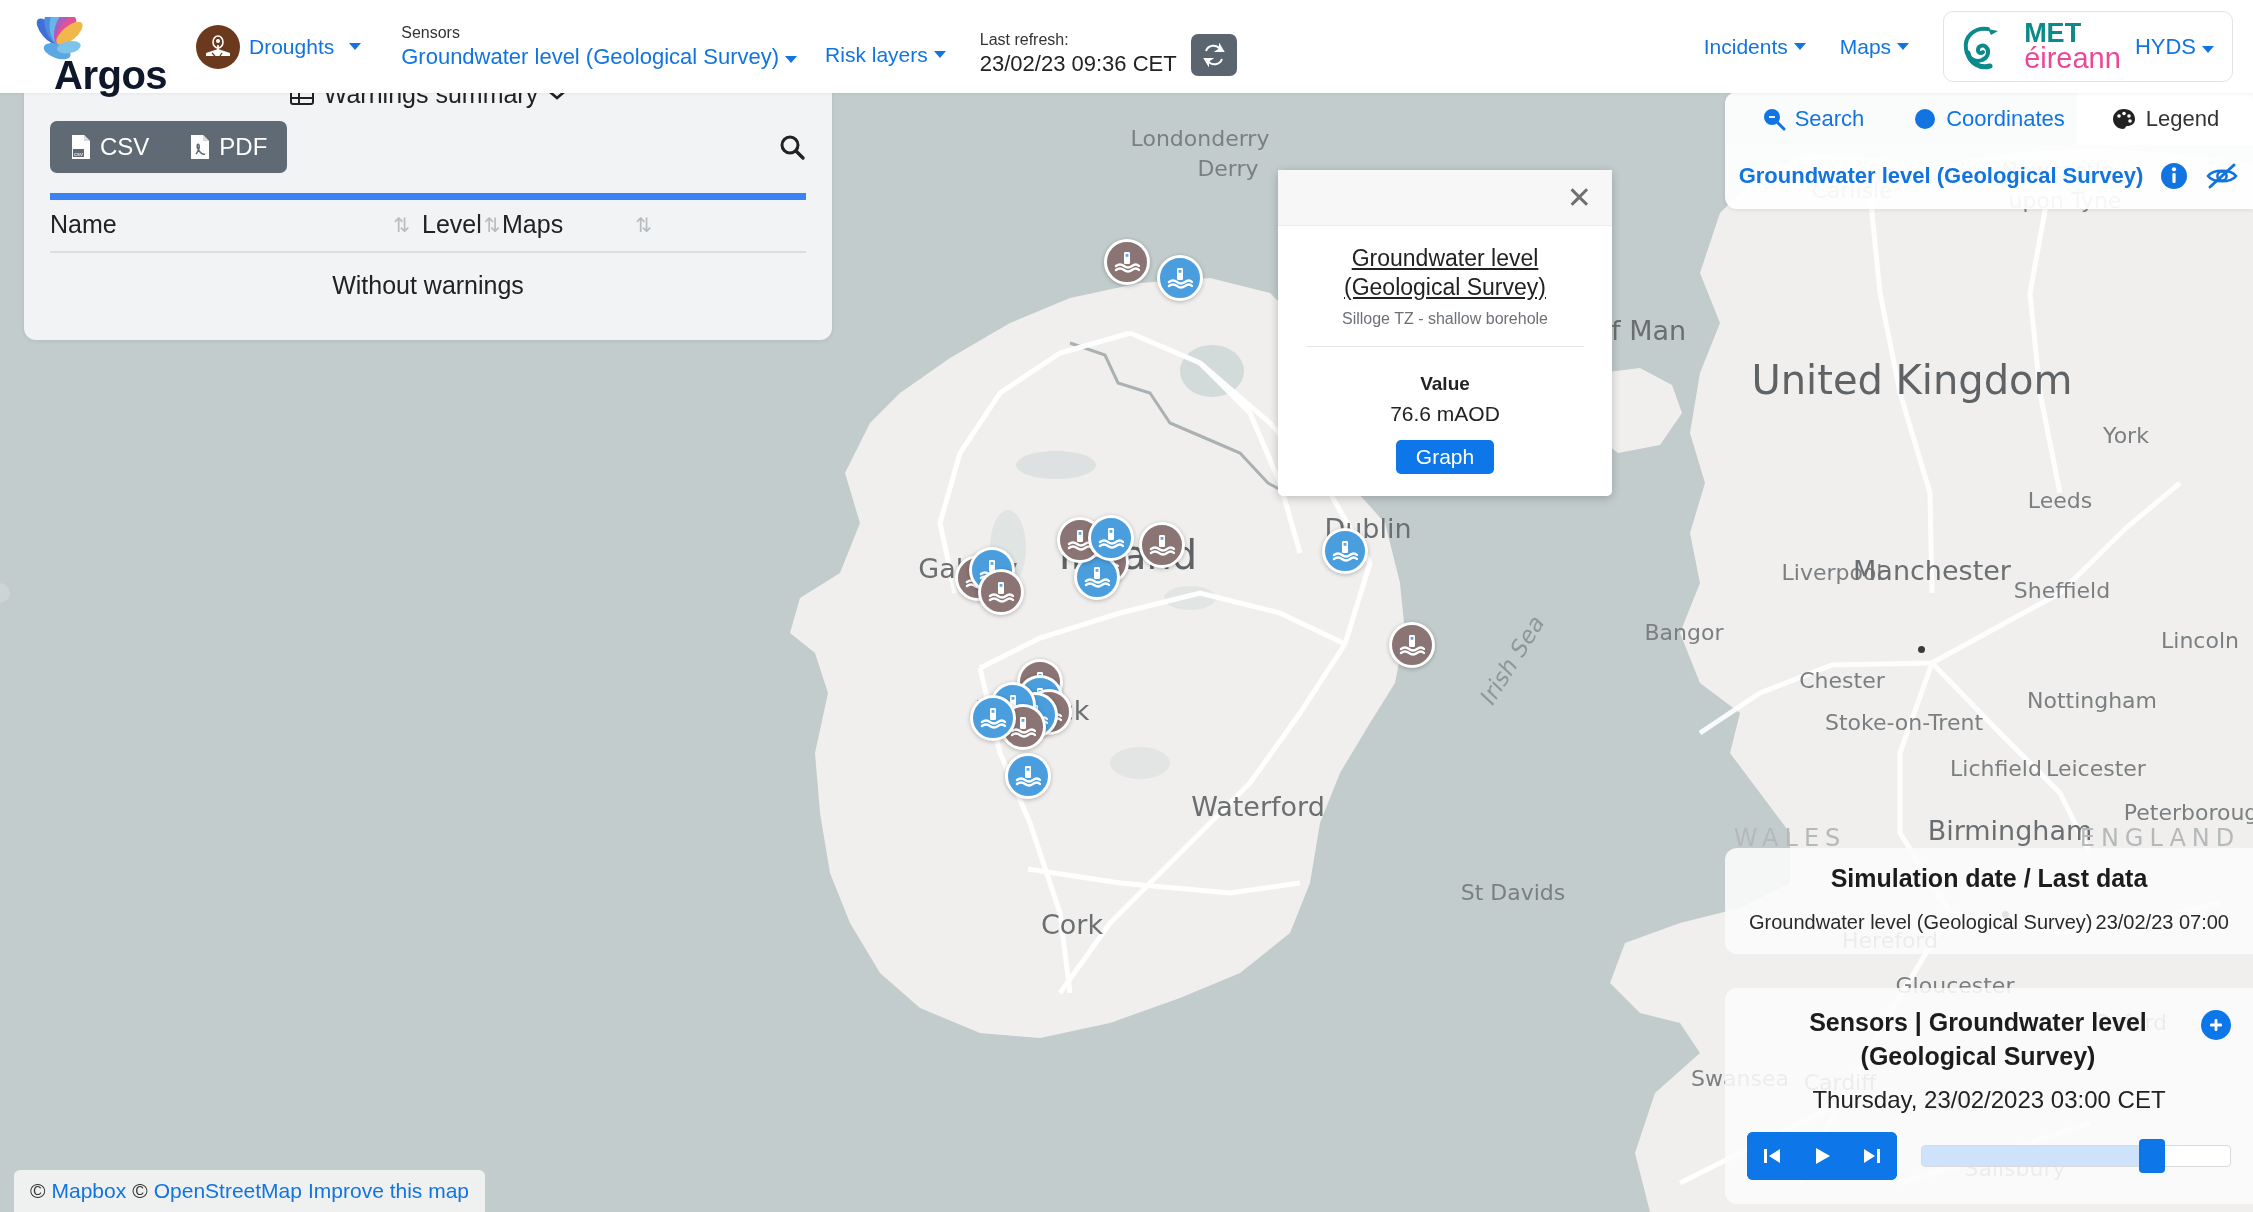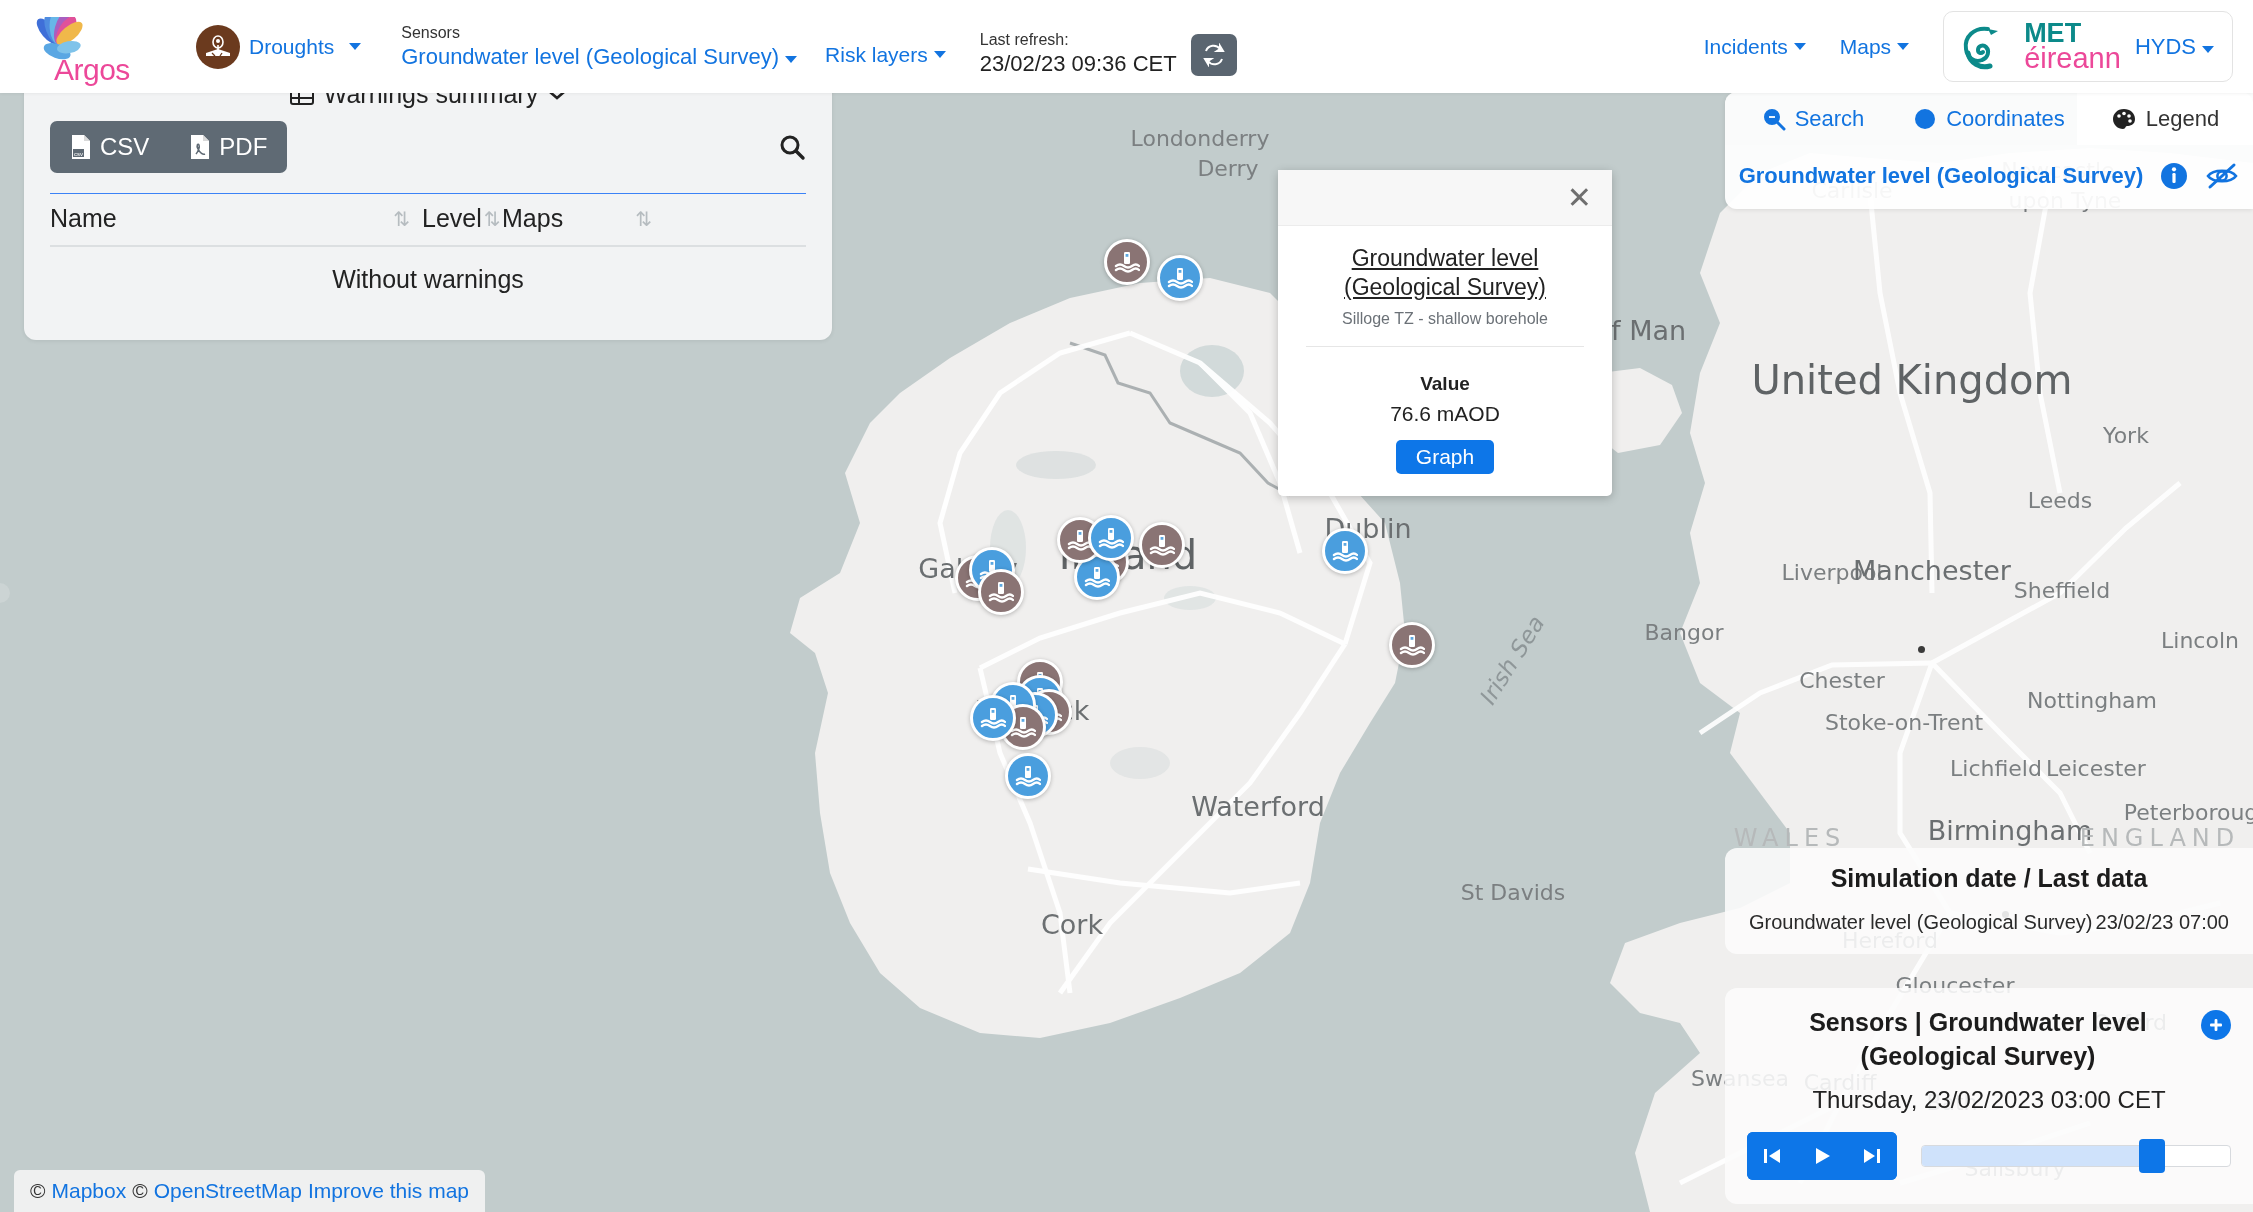--- a/index.html
+++ b/index.html
@@ -16,21 +16,21 @@
     position: absolute; top: 0; left: 0;
     width: 2253px; height: 93px;
     background: #ffffff;
     display: flex; align-items: center;
     z-index: 60;
     box-shadow: 0 1px 3px rgba(0,0,0,.05);
   }
   .brand { display: flex; align-items: center; margin-left: 28px; width: 120px; }
   .brand-logo { width: 62px; height: 60px; position: relative; flex: none; }
   .brand-name {
-    font-size: 30px; font-weight: normal; color: #ec4899;
+    font-size: 40px; font-weight: bold; color: #0f172a;
     letter-spacing: -0.5px; position: absolute; left: 26px; top: 36px;
     white-space: nowrap;
   }
 
   .nav-item { display: flex; align-items: center; }
   .droughts-wrap { display: flex; align-items: center; margin-left: 48px; gap: 9px; }
   .drought-icon {
     width: 44px; height: 44px; border-radius: 50%;
     background: #6b3a1e;
     display: flex; align-items: center; justify-content: center; flex: none;
@@ -122,21 +122,21 @@
   .search-wrap { display: flex; align-items: center; gap: 14px; margin-left: auto; }
   .search-input {
     width: 260px; height: 44px; border: 1px solid #cfd3d6; border-radius: 6px;
     background: #fff; font-size: 20px; padding: 0 12px;
     font-family: "Liberation Sans", sans-serif; color: #333;
   }
   .search-input::placeholder { color: #9aa0a6; }
   .warn-table { margin-top: 20px; width: 100%; }
   .warn-head {
     display: flex; align-items: center; font-size: 25px; color: #222;
-    border-top: 1px solid #3b82f6; border-bottom: 2px solid #dcdfe1;
+    border-top: 7px solid #3b82f6; border-bottom: 2px solid #dcdfe1;
     padding: 10px 0 12px 0;
   }
   .th { display: flex; align-items: center; }
   .th-name { width: 360px; }
   .th-level { width: 80px; margin-left: 12px;}
   .th-time { width: 150px; }
   .sorticon { color: #b6bcc0; font-size: 20px; margin-left: 8px; }
   .warn-empty { text-align: center; font-size: 25px; color: #222; padding-top: 18px; }
 
   

